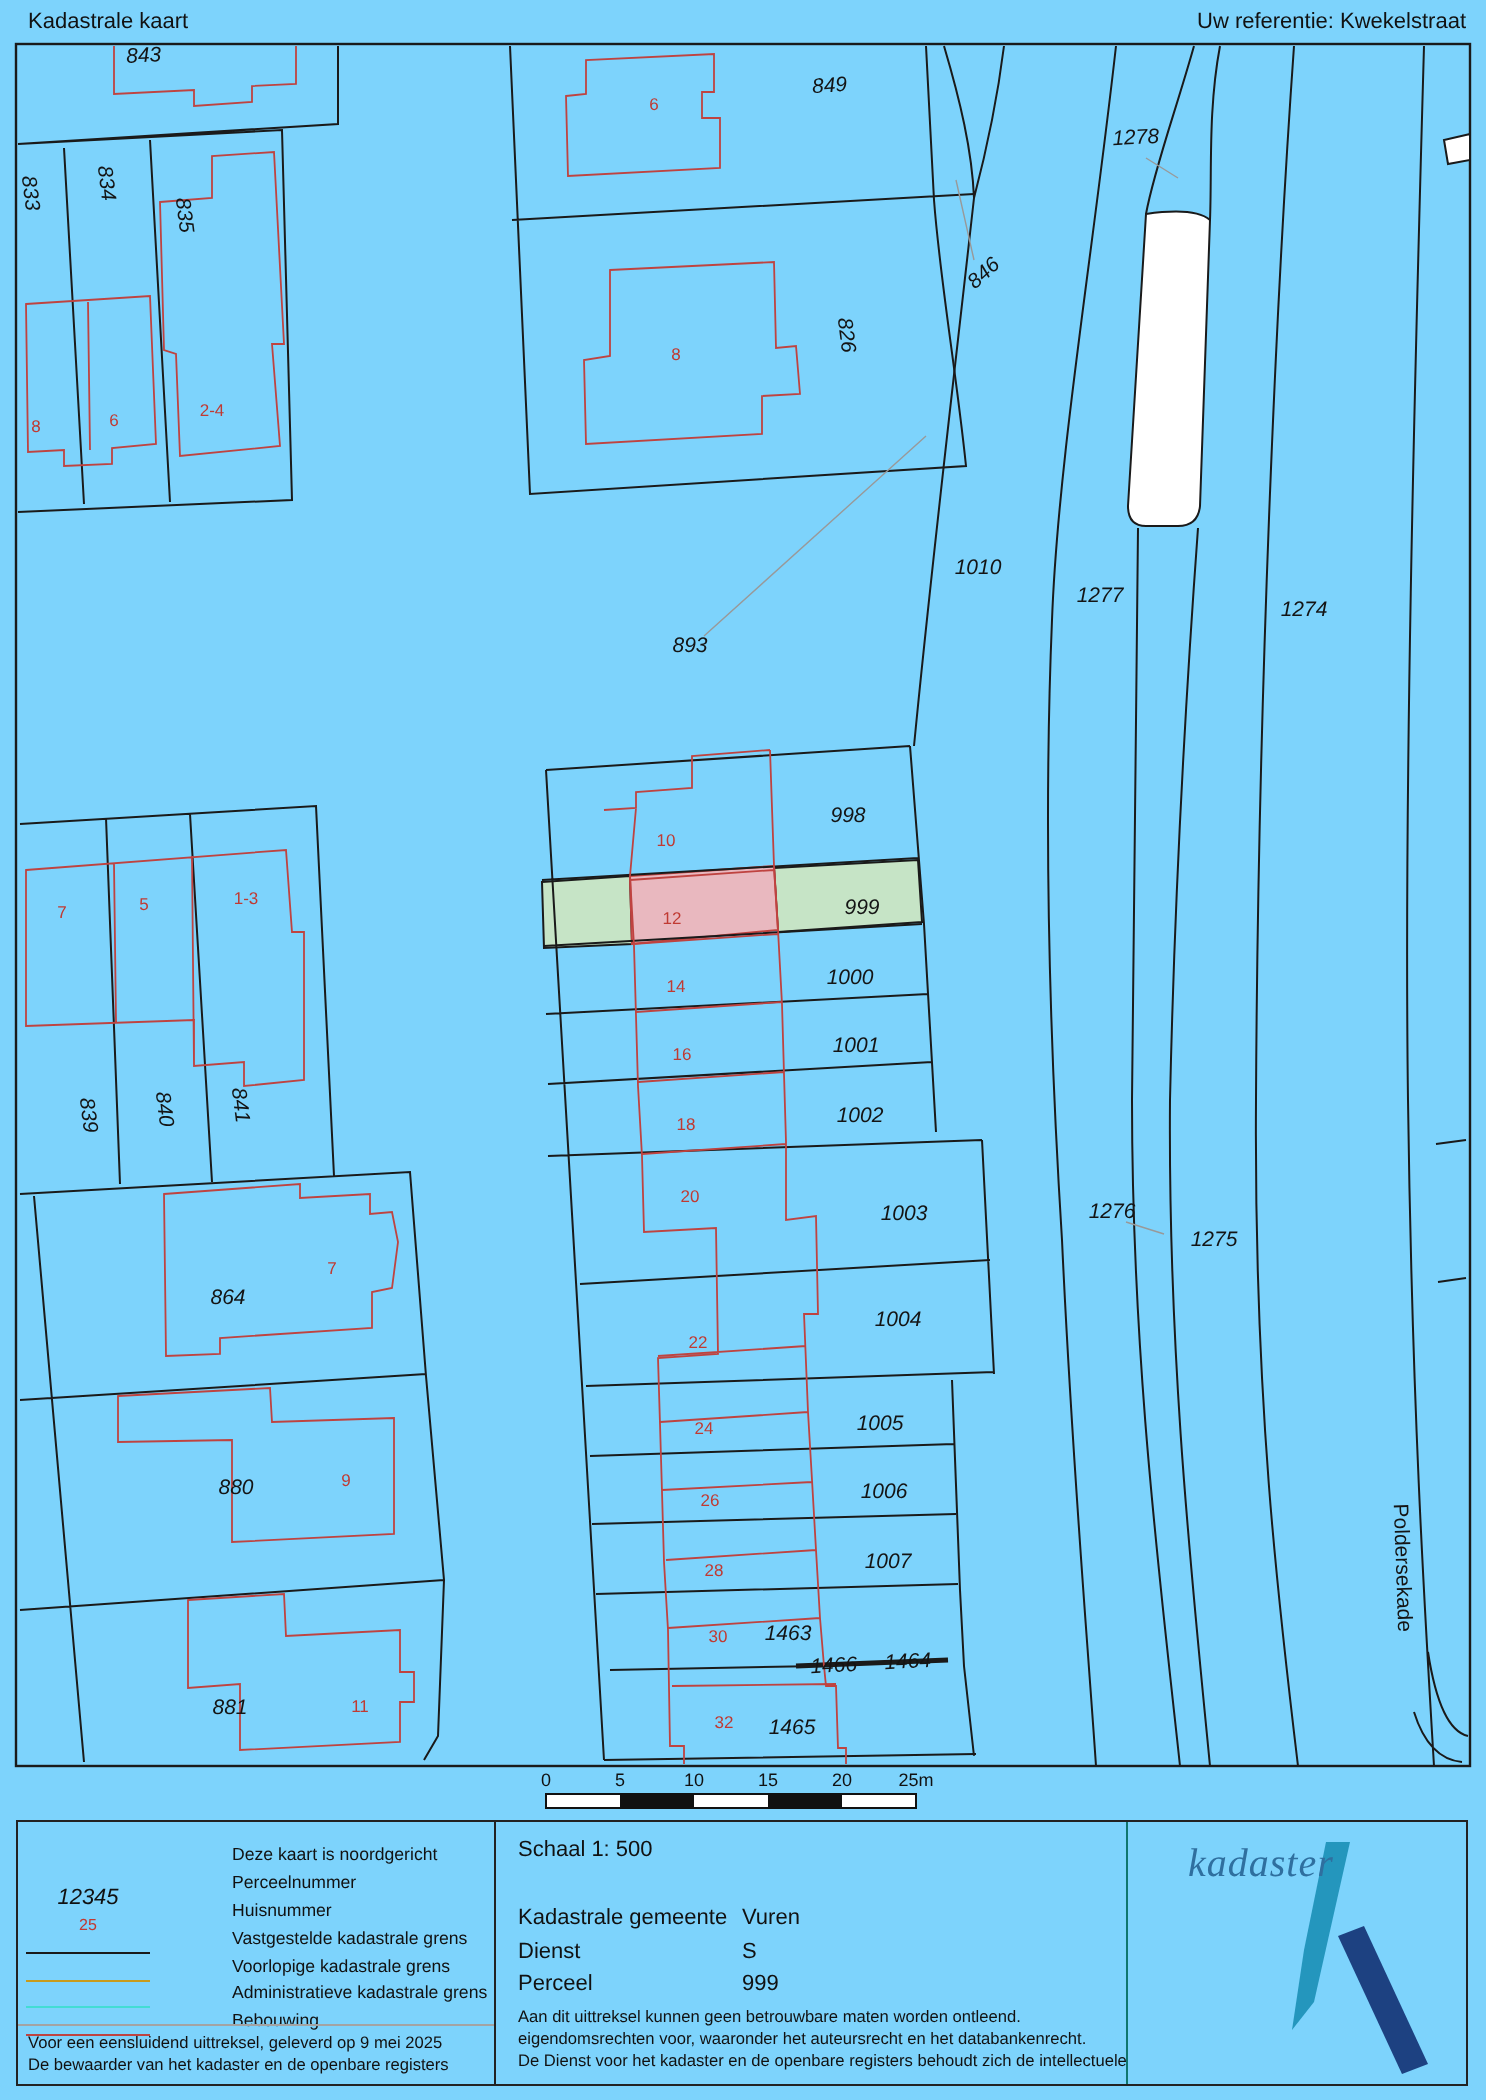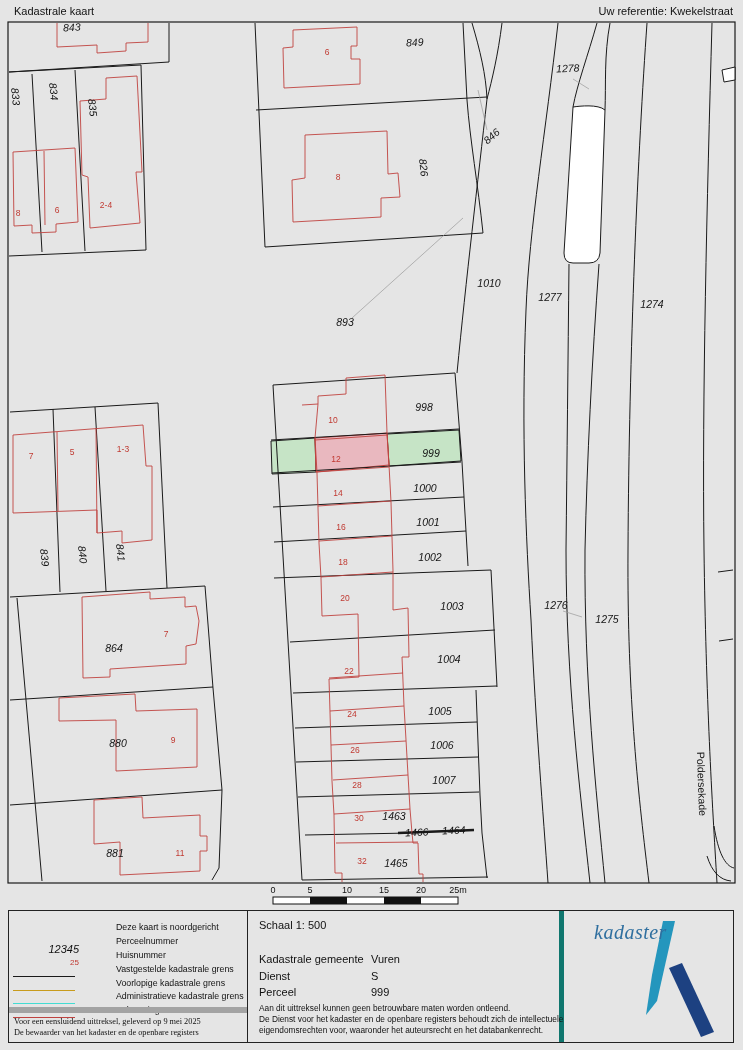--- a/index.html
+++ b/index.html
@@ -1,39 +1,39 @@
 <!DOCTYPE html>
 <html><head>
 <meta charset="utf-8">
 <style>
   html,body{margin:0;padding:0;background:#fff;}
-  .page{position:relative;width:743px;height:1050px;background:#e5e5e5;overflow:hidden;
+  .page{position:relative;width:743px;height:1050px;background:#7dd3fc;overflow:hidden;
         font-family:"Liberation Sans",sans-serif;color:#111;}
   .hdr{position:absolute;top:5px;font-size:11px;color:#111;}
   .hdr.left{left:14px;}
   .hdr.right{right:10px;text-align:right;}
   svg text{user-select:none;}
   .plabel{font:italic 10.5px "Liberation Sans",sans-serif;fill:#141414;text-anchor:middle;}
   .hlabel{font:8.5px "Liberation Sans",sans-serif;fill:#c03a32;text-anchor:middle;}
   .stlabel{font:10.5px "Liberation Sans",sans-serif;fill:#141414;text-anchor:middle;}
   .tick{font:9px "Liberation Sans",sans-serif;fill:#111;text-anchor:middle;}
   
   .footer{position:absolute;left:8px;top:910px;width:726px;height:133px;border:1.2px solid #222;box-sizing:border-box;}
   .fcol{position:absolute;top:0;height:100%;box-sizing:border-box;}
   .legendbox{left:0;width:239px;border-right:1px solid #222;}
-  .midbox{left:239px;width:316px;border-right:5px solid #0f766e;padding:8px 0 0 11px;}
+  .midbox{left:239px;width:316px;border-right:1px solid #0f766e;padding:8px 0 0 11px;}
   .logobox{left:555px;width:171px;position:absolute;height:100%;}
   .lrow{display:flex;align-items:center;height:12.8px;margin-top:1px;}
-  .lsample{width:70px;flex:none;display:flex;align-items:center;justify-content:flex-end;margin-top:15px;}
+  .lsample{width:70px;flex:none;display:flex;align-items:center;justify-content:center;margin-top:15px;}
   .lsample .ln{width:62px;height:0;border-top-style:solid;border-top-width:1.6px;margin-left:4px;margin-right:4px;}
   .s-parcel{font:italic 11px "Liberation Sans",sans-serif;color:#111;}
   .s-house{font:8px "Liberation Sans",sans-serif;color:#c03a32;}
   .llabel{font-size:8.8px;color:#111;margin-left:14px;white-space:nowrap;padding-left:23px;}
   .legendtop{padding-top:9px;}
-  .lnotes{position:absolute;left:0;bottom:0;width:100%;border-top:6px solid #a3a3a3;padding:3px 0 4px 5px;box-sizing:border-box;font-family:Liberation Serif, serif;}
+  .lnotes{position:absolute;left:0;bottom:0;width:100%;border-top:1px solid #a3a3a3;padding:3px 0 4px 5px;box-sizing:border-box;}
   .lnotes div{font-size:8.3px;line-height:11px;white-space:nowrap;}
   .schaal{font-size:11px;margin-bottom:20px;}
   .kvrow{display:flex;font-size:11px;line-height:16.5px;}
   .kvrow .k{width:112px;flex:none;}
   .midnotes{position:absolute;left:11px;bottom:6px;}
   .midnotes div{font-size:8.3px;line-height:11px;white-space:nowrap;}
   .logoword{position:absolute;left:30px;top:10px;font:italic 20px "Liberation Serif",serif;letter-spacing:.5px;}
   .logomark{position:absolute;left:0;top:0;}
 </style>
 </head>
@@ -208,22 +208,22 @@
     <div class="kvrow">
       <span class="k">Dienst</span>
       <span class="v">S</span>
     </div>
     <div class="kvrow">
       <span class="k">Perceel</span>
       <span class="v">999</span>
     </div>
     <div class="midnotes">
       <div>Aan dit uittreksel kunnen geen betrouwbare maten worden ontleend.</div>
+      <div>eigendomsrechten voor, waaronder het auteursrecht en het databankenrecht.</div>
       <div>De Dienst voor het kadaster en de openbare registers behoudt zich de intellectuele</div>
-      <div>eigendomsrechten voor, waaronder het auteursrecht en het databankenrecht.</div>
     </div>
   </div>
   <div class="logobox">
     <svg class="logomark" width="171" height="131" viewBox="0 0 171 131">
       <polygon id="logo-light" points="99,10 111,10 93,90 82,104 88,64" fill="#2496bd"></polygon>
       <polygon id="logo-dark" points="105,57 118,52 150,121 137,126" fill="#1d4181"></polygon>
     </svg>
     <div class="logoword" id="logo-word" style="color: rgb(47, 111, 159);">kadaster</div>
   </div>
 </div>

